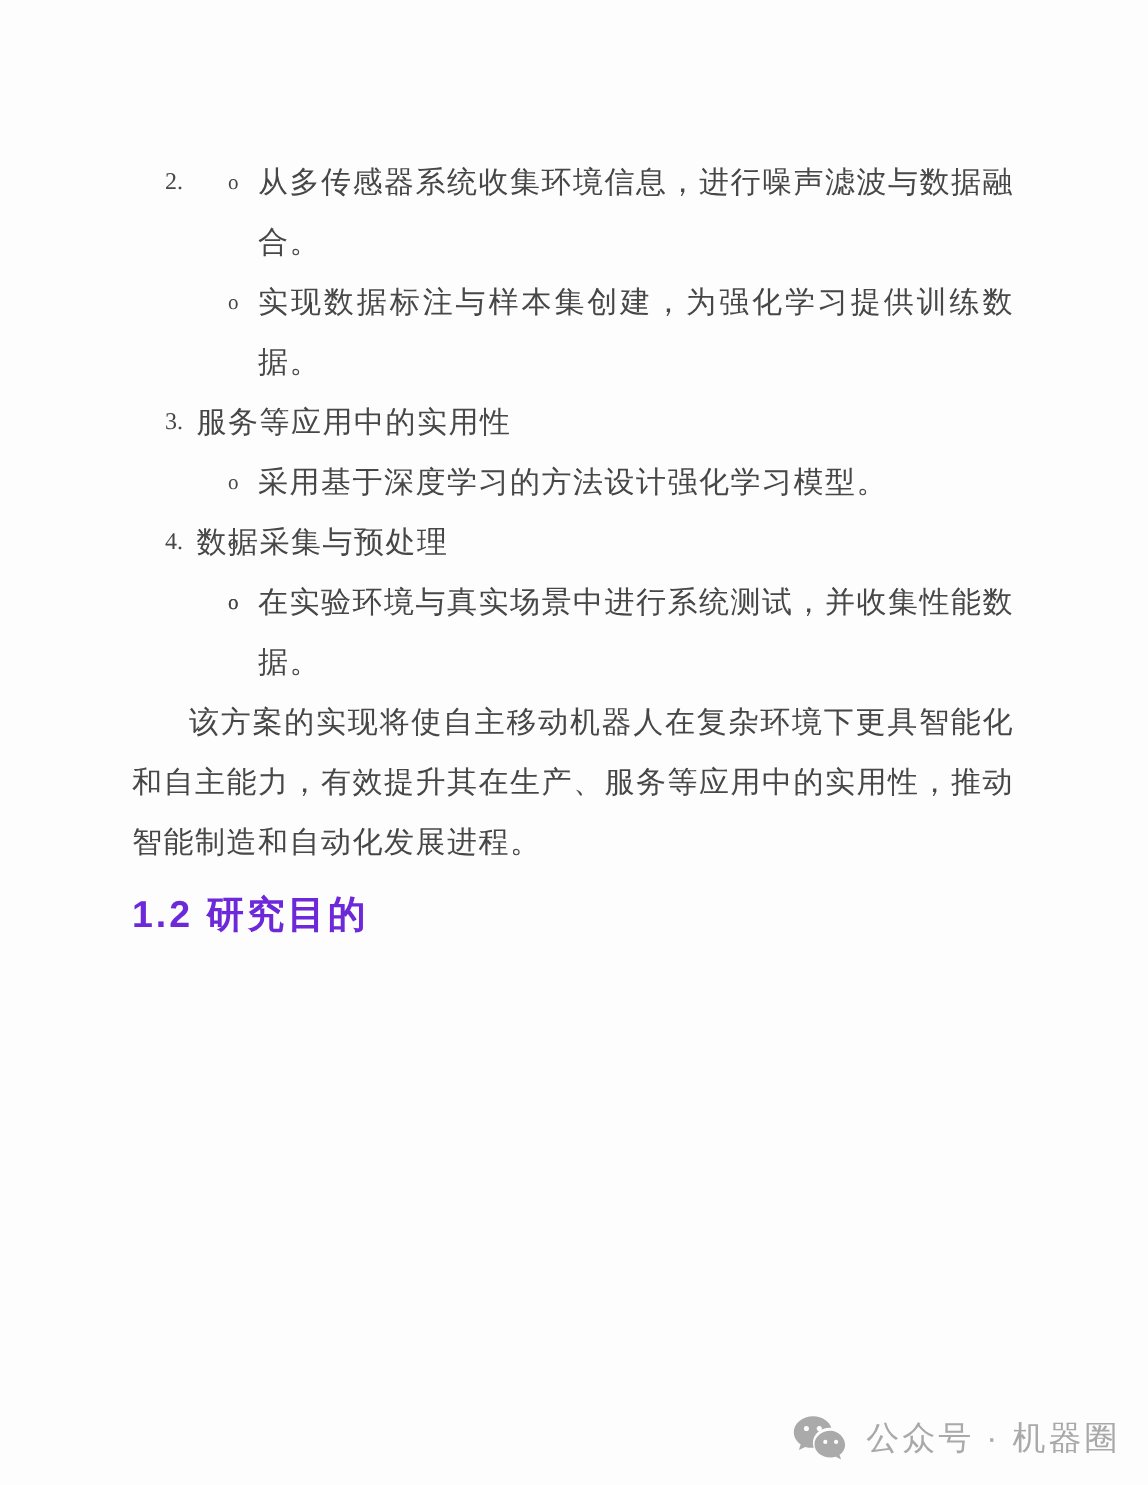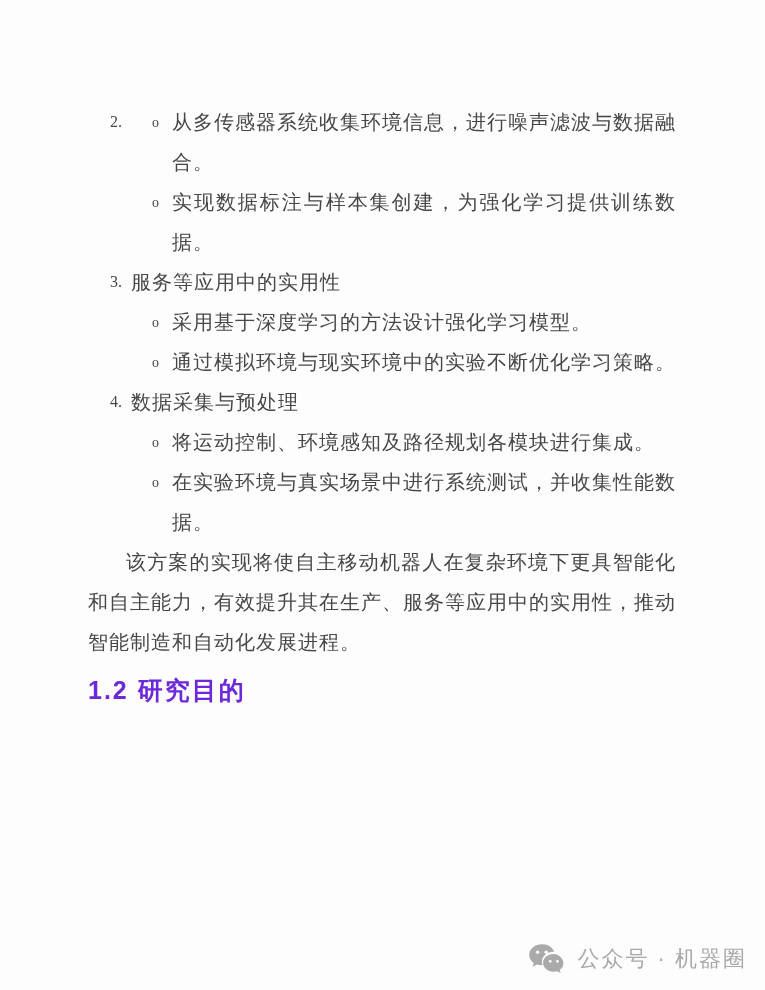--- a/index.html
+++ b/index.html
@@ -105,30 +105,28 @@
     <div class="num-item">
       <span class="num">3.</span>
       <span class="num-title">服务等应用中的实用性</span>
     </div>
     <div class="sub-item">
       <span class="bullet">o</span>
       <span class="sub-text">采用基于深度学习的方法设计强化学习模型。</span>
     </div>
     <div class="sub-item">
       <span class="bullet">o</span>
-      <span class="sub-text">通过模拟环境与现实环境中的实验不断优化学习策略。</span>
     </div>
 
     <div class="num-item">
       <span class="num">4.</span>
       <span class="num-title">数据采集与预处理</span>
     </div>
     <div class="sub-item">
       <span class="bullet">o</span>
-      <span class="sub-text">将运动控制、环境感知及路径规划各模块进行集成。</span>
     </div>
     <div class="sub-item">
       <span class="bullet">o</span>
       <span class="sub-text">在实验环境与真实场景中进行系统测试，并收集性能数据。</span>
     </div>
 
     <p class="para para-1">该方案的实现将使自主移动机器人在复杂环境下更具智能化和自主能力，有效提升其在生产、服务等应用中的实用性，推动智能制造和自动化发展进程。</p>
 
     <h2 class="section-heading">1.2 研究目的</h2>
 

